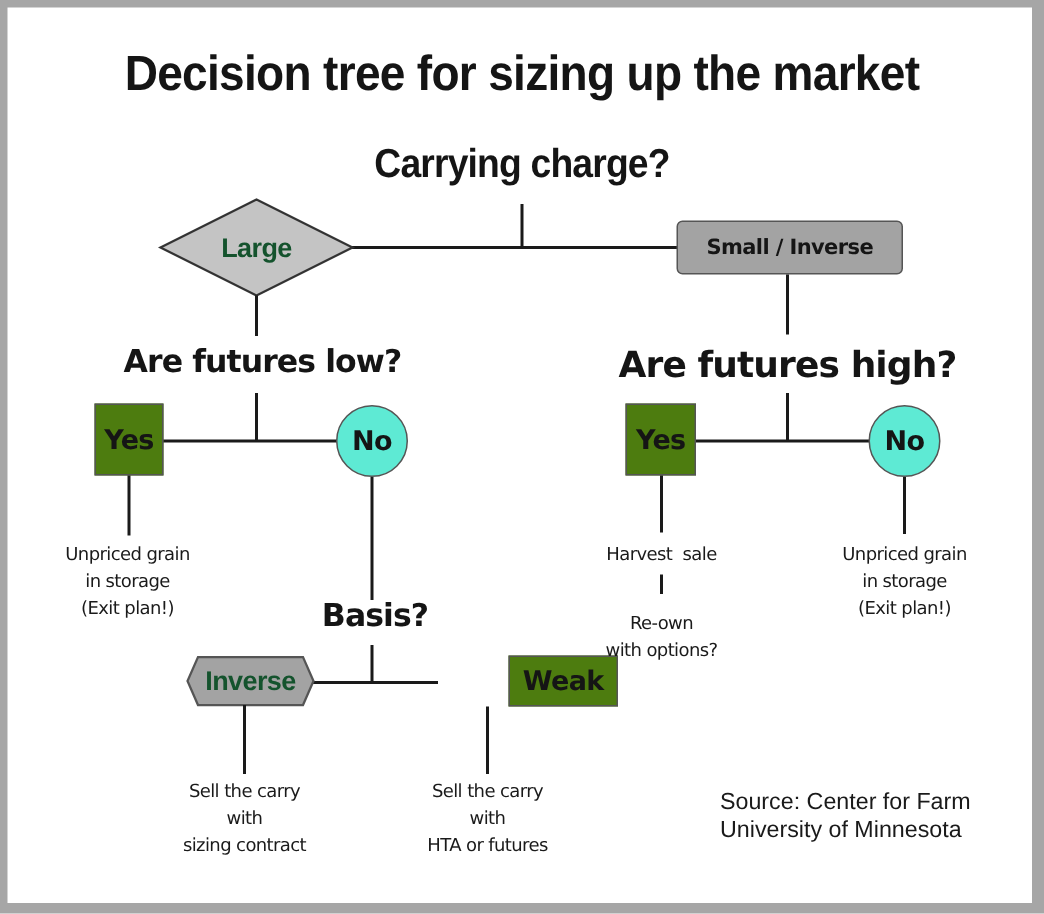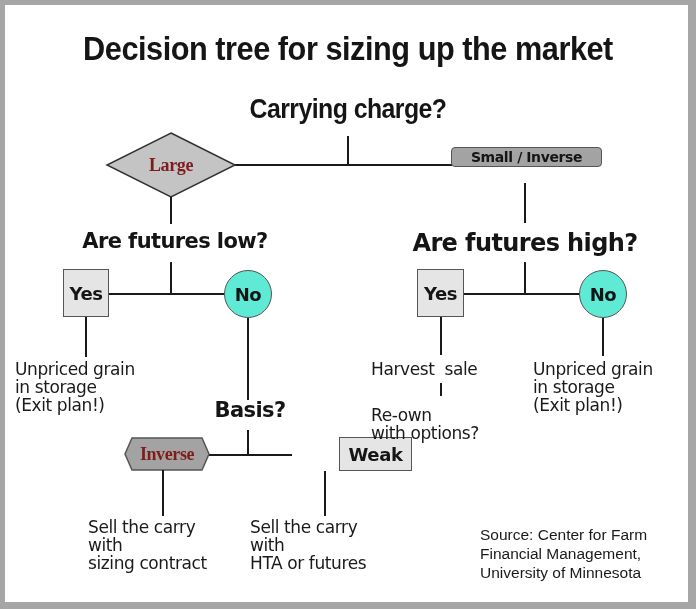--- a/index.html
+++ b/index.html
@@ -43,82 +43,82 @@
     .box {
       position: absolute;
       display: flex; align-items: center; justify-content: center;
       font-family: "DejaVu Sans", sans-serif;
       font-weight: bold;
       color: #151515;
       box-sizing: border-box;
       letter-spacing: -0.4px;
     }
     .sq {
-      background: #e5e5e5;
+      background: #4d7c0f;
       border: 1.5px solid #555;
       font-size: 18px;
     }
     .circle {
       background: #5eead4;
       border: 1.5px solid #555;
       border-radius: 50%;
       font-size: 18px;
     }
     .small-inverse {
       background: #a3a3a3;
       border: 1.5px solid #555;
       border-radius: 4px;
       font-size: 14px;
     }
     .leaf {
       position: absolute;
-      text-align: left;
+      text-align: center;
       font-family: "DejaVu Sans", sans-serif;
-      font-size: 17px;
+      font-size: 12px;
       line-height: 18px;
       color: #1a1a1a;
       white-space: nowrap;
       letter-spacing: -0.4px;
     }
     .source {
       position: absolute;
       font-family: "Liberation Sans", sans-serif;
       font-size: 15.5px;
       line-height: 19px;
       color: #1a1a1a;
       white-space: nowrap;
     }
     svg.shape { position: absolute; overflow: visible; }
     .shape-label {
       position: absolute;
       display: flex; align-items: center; justify-content: center;
-      font-family: Liberation Serif, serif;
+      font-family: Liberation Sans, sans-serif;
       font-weight: bold;
-      color: #7f1d1d;
+      color: #14532d;
       letter-spacing: -0.4px;
     }
   </style>
 </head>
 <body>
 
 <div class="frame"></div>
 
 <div class="abs title">Decision tree for sizing up the market</div>
 
 <div class="abs question q-main">Carrying charge?</div>
 
 <div class="line" style="left:347px; top:136px; width:2px; height:30px;"></div>
 <div class="line" style="left:234px; top:164px; width:218px; height:2px;"></div>
 
 <svg class="shape" style="left:106px; top:132px;" width="130" height="66">
   <polygon points="65,1 129,33 65,65 1,33" fill="#c4c4c4" stroke="#333" stroke-width="1.5"></polygon>
 </svg>
 <div class="shape-label" style="left:106px; top:132px; width:130px; height:66px; font-size:18px;">Large</div>
 
-<div class="box small-inverse" style="left:451px; top:147px; width:151px; height:20px;text-align:right;">Small / Inverse</div>
+<div class="box small-inverse" style="left:451px; top:147px; width:151px; height:36px;text-align:right;">Small / Inverse</div>
 
 <div class="line" style="left:170px; top:197px; width:2px; height:27px;"></div>
 <div class="line" style="left:524px; top:183px; width:2px; height:40px;"></div>
 
 <div class="abs question q-low">Are futures low?</div>
 <div class="line" style="left:170px; top:262px; width:2px; height:32px;"></div>
 <div class="line" style="left:108px; top:293px; width:117px; height:2px;"></div>
 
 <div class="box sq" style="left:63px; top:269px; width:46px; height:48px;">Yes</div>
 <div class="line" style="left:85px; top:317px; width:2px; height:40px;"></div>
@@ -170,15 +170,14 @@
 <div class="box circle" style="left:579px; top:270px; width:48px; height:48px;">No</div>
 <div class="line" style="left:602px; top:318px; width:2px; height:38px;"></div>
 <div class="leaf" style="left:533px; top:360px; width:140px;">
   <div>Unpriced grain</div>
   <div>in storage</div>
   <div>(Exit plan!)</div>
 </div>
 
 <div class="source" style="left:480px; top:525px;">
   <div>Source: Center for Farm</div>
-  <div>Financial Management,</div>
   <div>University of Minnesota</div>
 </div>
 
 </body></html>

